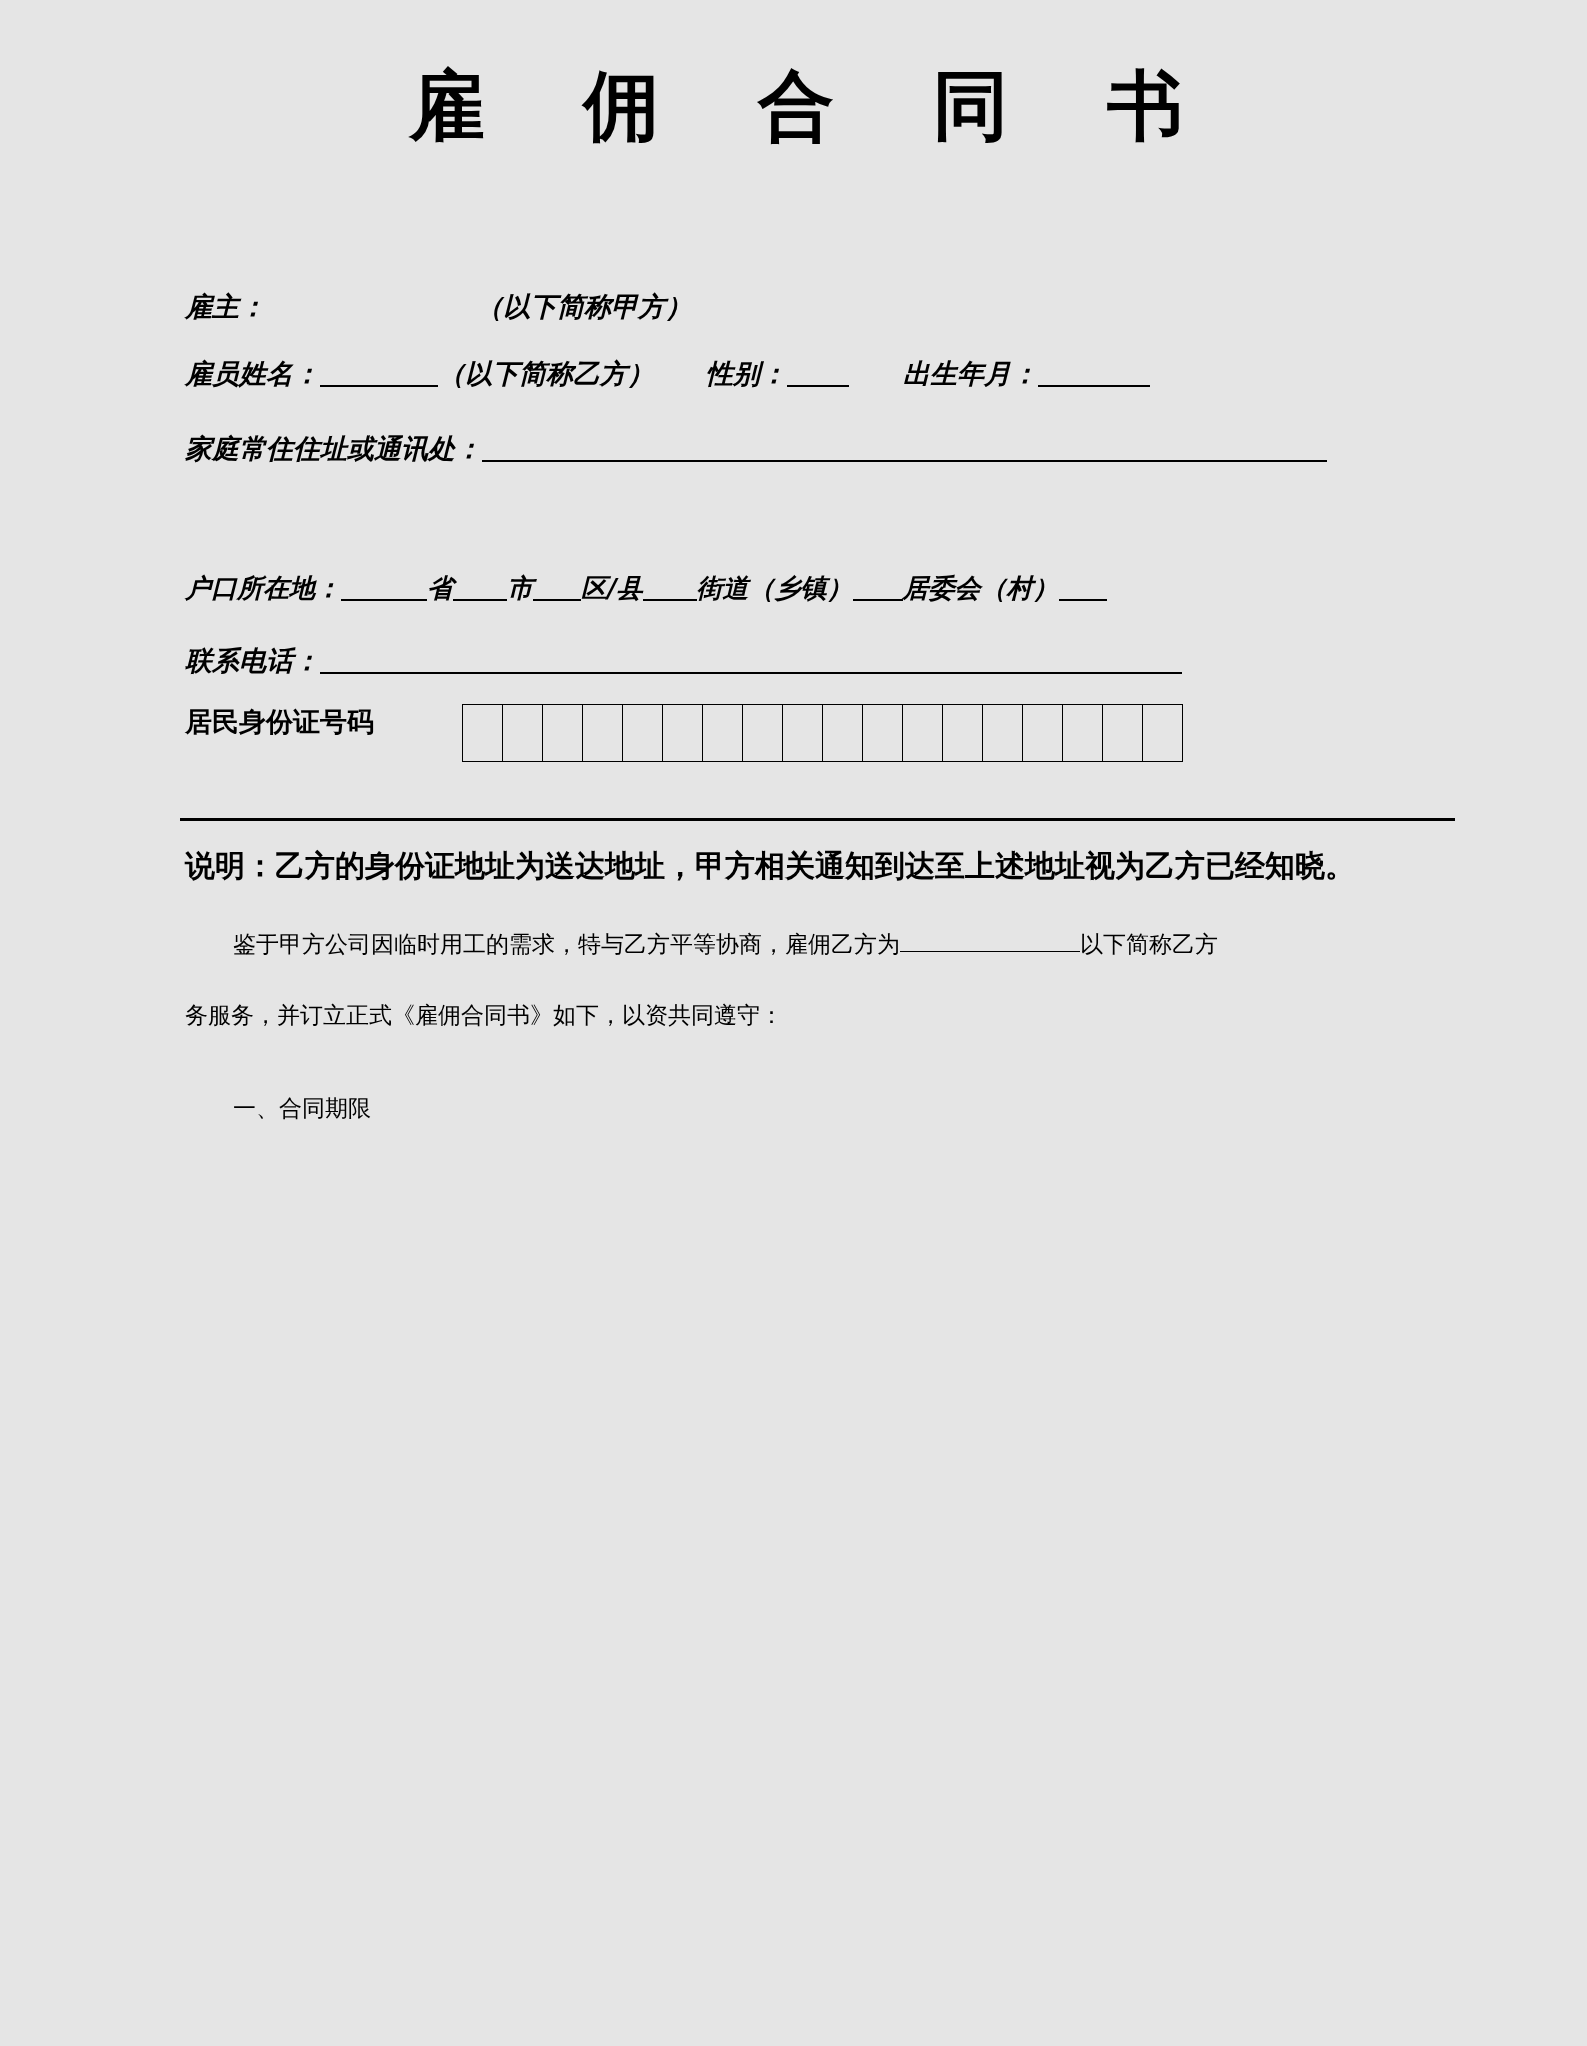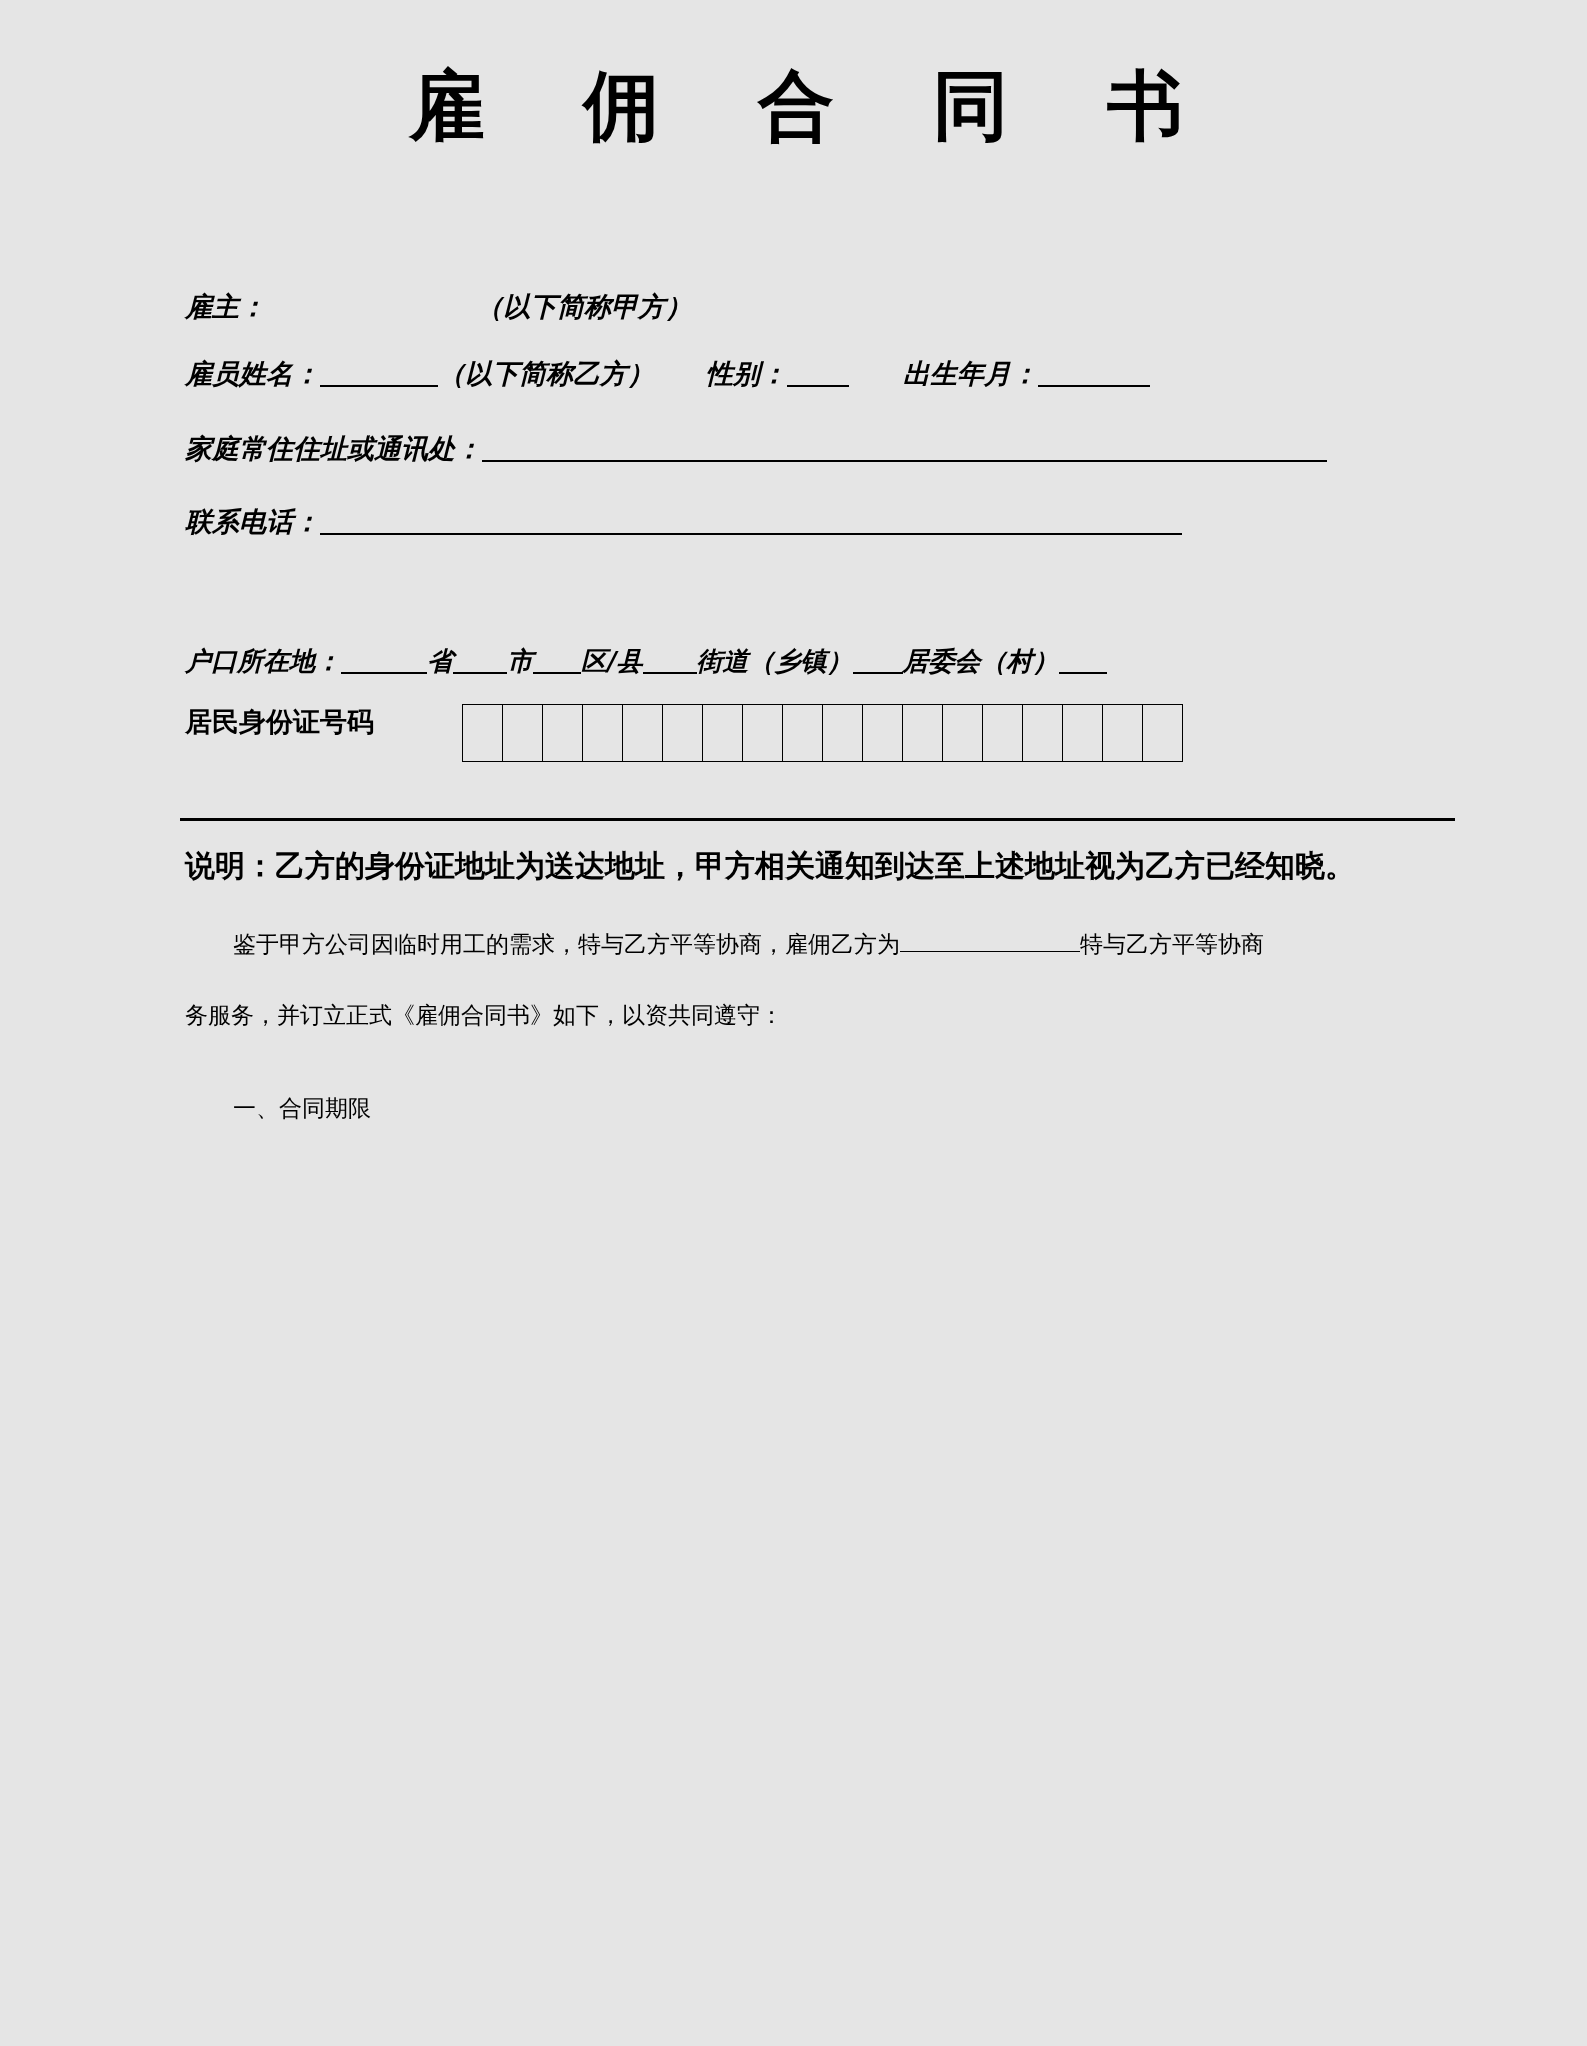--- a/index.html
+++ b/index.html
@@ -166,42 +166,42 @@
       <span class="lbl">性别：</span>
       <span class="blank" style="width:62px;"></span>
       <span class="gap" style="width:54px;"></span>
       <span class="lbl">出生年月：</span>
       <span class="blank" style="width:112px;"></span>
     </div>
 
     <div class="row" id="addr-row">
       <span class="lbl">家庭常住住址或通讯处：</span>
       <span class="blank" style="width:845px;"></span>
-    </div>
-
-    <div class="row" id="phone-row">
-      <span class="lbl">联系电话：</span>
-      <span class="blank" style="width:862px;"></span>
     </div>
 
     <div class="row" id="hukou-row">
       <span class="lbl">户口所在地：</span>
       <span class="blank" style="width:86px;"></span>
       <span class="lbl">省</span>
       <span class="blank" style="width:54px;"></span>
       <span class="lbl">市</span>
       <span class="blank" style="width:48px;"></span>
       <span class="lbl">区/县</span>
       <span class="blank" style="width:54px;"></span>
       <span class="lbl">街道（乡镇）</span>
       <span class="blank" style="width:50px;"></span>
       <span class="lbl">居委会（村）</span>
       <span class="blank" style="width:48px;"></span>
     </div>
 
+    <div class="row" id="phone-row">
+      <span class="lbl">联系电话：</span>
+      <span class="blank" style="width:862px;"></span>
+    </div>
+
     <div id="id-row">
       <span class="lbl">居民身份证号码</span>
       <span class="id-boxes" id="id-boxes">
           <span class="id-box"></span>
           <span class="id-box"></span>
           <span class="id-box"></span>
           <span class="id-box"></span>
           <span class="id-box"></span>
           <span class="id-box"></span>
           <span class="id-box"></span>
@@ -218,21 +218,21 @@
           <span class="id-box"></span>
         </span>
     </div>
 
 
     <div id="separator"></div>
 
     <div class="note">说明：乙方的身份证地址为送达地址，甲方相关通知到达至上述地址视为乙方已经知晓。</div>
 
     <div class="para" id="para-1">
-      <span>鉴于甲方公司因临时用工的需求，特与乙方平等协商，雇佣乙方为</span><span class="inline-blank" style="width:180px;"></span><span>特与乙方平等协商</span>
+      <span>鉴于甲方公司因临时用工的需求，特与乙方平等协商，雇佣乙方为</span><span class="inline-blank" style="width:180px;"></span><span>以下简称乙方</span>
     </div>
 
     <div class="para" id="para-2">务服务，并订立正式《雇佣合同书》如下，以资共同遵守：</div>
 
     <div class="para" id="clause-1">一、合同期限</div>
 
   </div>
 </div>
 
 </body></html>

